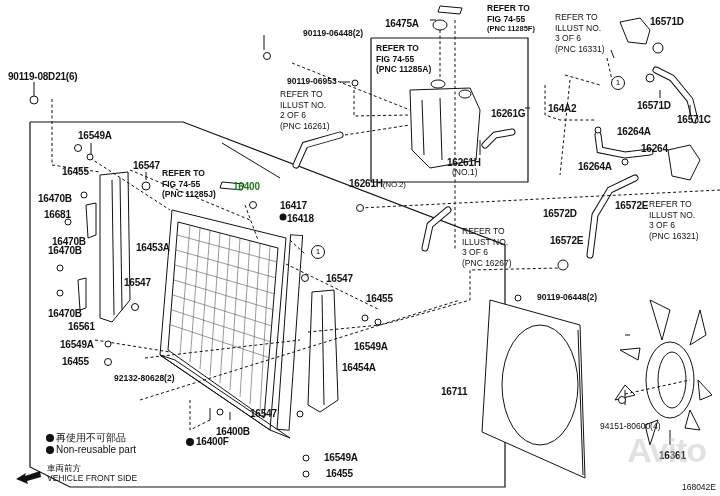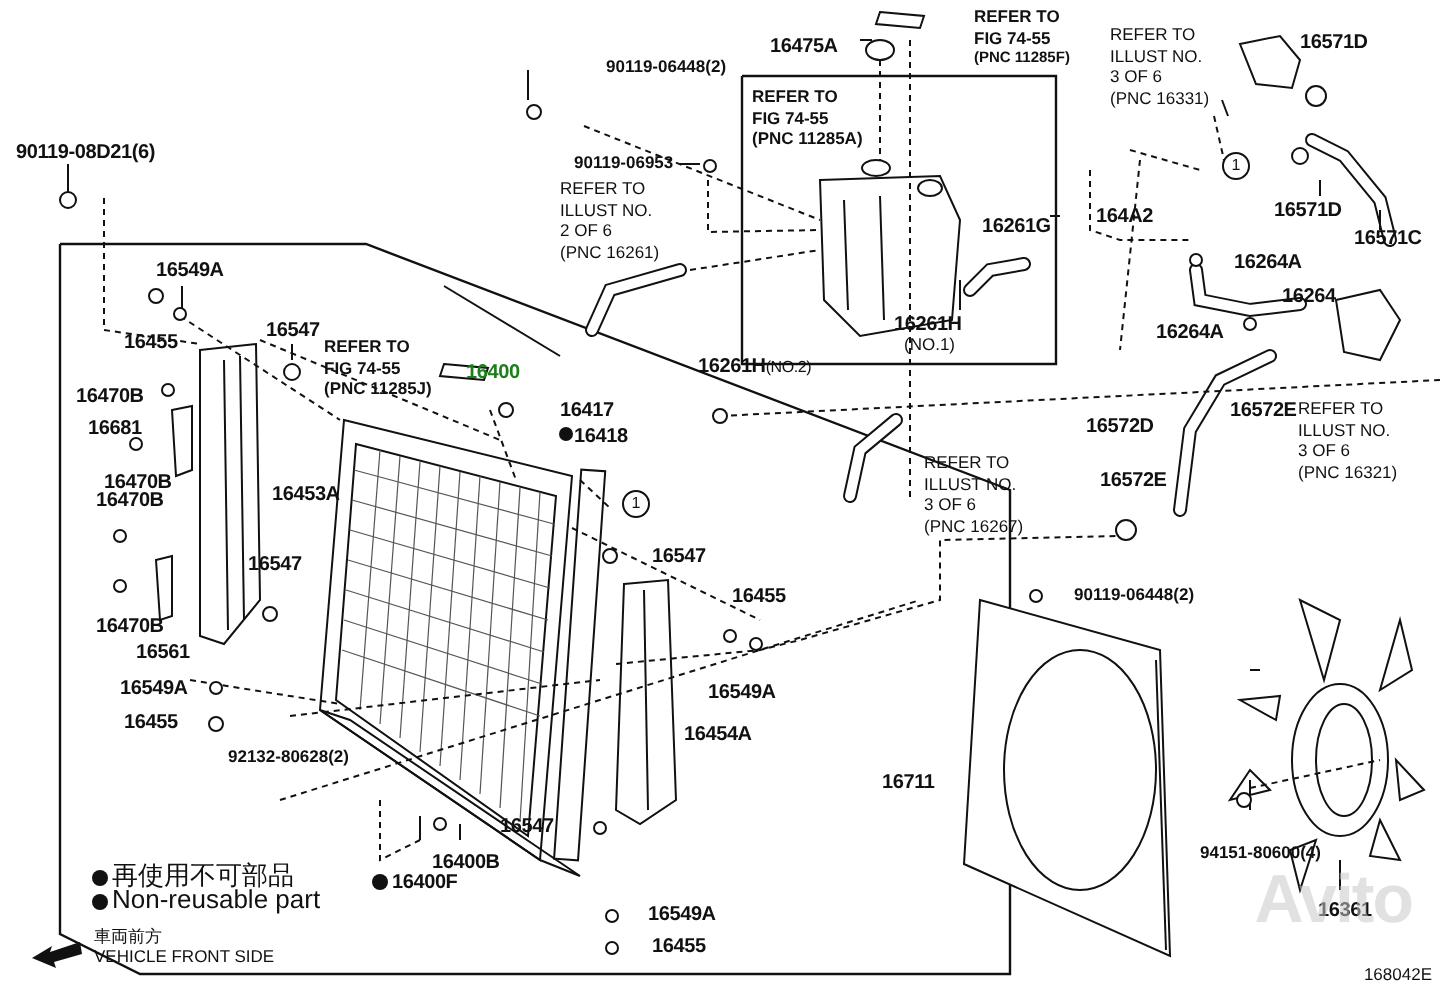--- a/index.html
+++ b/index.html
@@ -8,21 +8,21 @@
   svg#diagram { position: absolute; left: 0; top: 0; }
   .lbl { position: absolute; font-family: "Liberation Sans Narrow", "Liberation Sans", sans-serif;
          font-size: 10px; font-weight: bold; white-space: nowrap; line-height: 11px; letter-spacing: -0.2px; }
   .lbl.sm { font-size: 8.5px; font-weight: normal; letter-spacing: 0; }
   .lbl.hl { color: #1a7f1a; }
   .ref { position: absolute; font-size: 8.5px; line-height: 10.5px; font-weight: bold; white-space: nowrap; }
   .ref.light { font-weight: normal; }
   .ref div { margin: 0; }
   .dot { display: inline-block; width: 8px; height: 8px; border-radius: 50%; background: #111;
          vertical-align: -1px; margin-right: 2px; }
-  .legend { position: absolute; font-size: 13px; line-height: 12px; }
+  .legend { position: absolute; font-size: 10px; line-height: 12px; }
   .front { position: absolute; font-size: 8.5px; line-height: 10px; }
   .code { position: absolute; font-size: 8.5px; right: 4px; bottom: 4px; }
   .watermark { position: absolute; right: 14px; bottom: 26px; font-size: 34px; font-weight: bold;
                color: rgba(200,200,200,0.55); letter-spacing: -1px; }
   .circ1 { position: absolute; width: 12px; height: 12px; border: 1px solid #111; border-radius: 50%;
            font-size: 8px; line-height: 12px; text-align: center; background: #fff; }
 </style>
 </head>
 <body>
 
@@ -246,21 +246,21 @@
 <div class="lbl" style="left:637px;top:100px;">16571D</div>
 <div class="lbl" style="left:677px;top:114px;">16571C</div>
 <div class="lbl" style="left:617px;top:126px;">16264A</div>
 <div class="lbl" style="left:641px;top:143px;">16264</div>
 <div class="lbl" style="left:578px;top:161px;">16264A</div>
 <div class="lbl" style="left:543px;top:208px;">16572D</div>
 <div class="lbl" style="left:615px;top:200px;">16572E</div>
 <div class="lbl" style="left:550px;top:235px;">16572E</div>
 <div class="lbl sm" style="left:537px;top:292px;font-weight:bold;">90119-06448(2)</div>
 <div class="lbl" style="left:441px;top:386px;">16711</div>
-<div class="lbl sm" style="left:600px;top:421px;font-weight:bold;">94151-80600(4)</div>
+<div class="lbl sm" style="left:600px;top:421px;font-weight:normal;">94151-80600(4)</div>
 <div class="lbl" style="left:659px;top:450px;">16361</div>
 
 <div class="ref" style="left:487px;top:3px;">
   <div>REFER TO</div>
   <div>FIG 74-55</div>
   <div style="font-size:7.5px;">(PNC 11285F)</div>
 </div>
 <div class="ref" style="left:376px;top:43px;">
   <div>REFER TO</div>
   <div>FIG 74-55</div>

